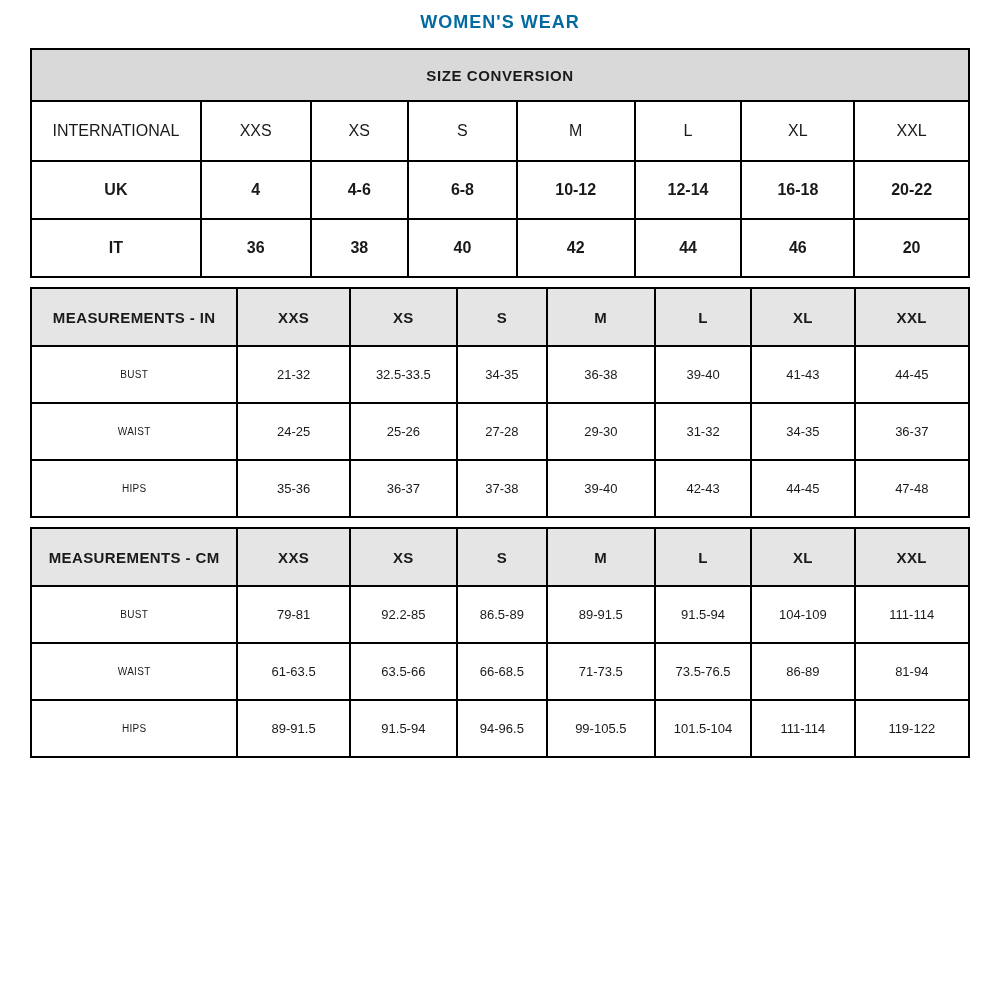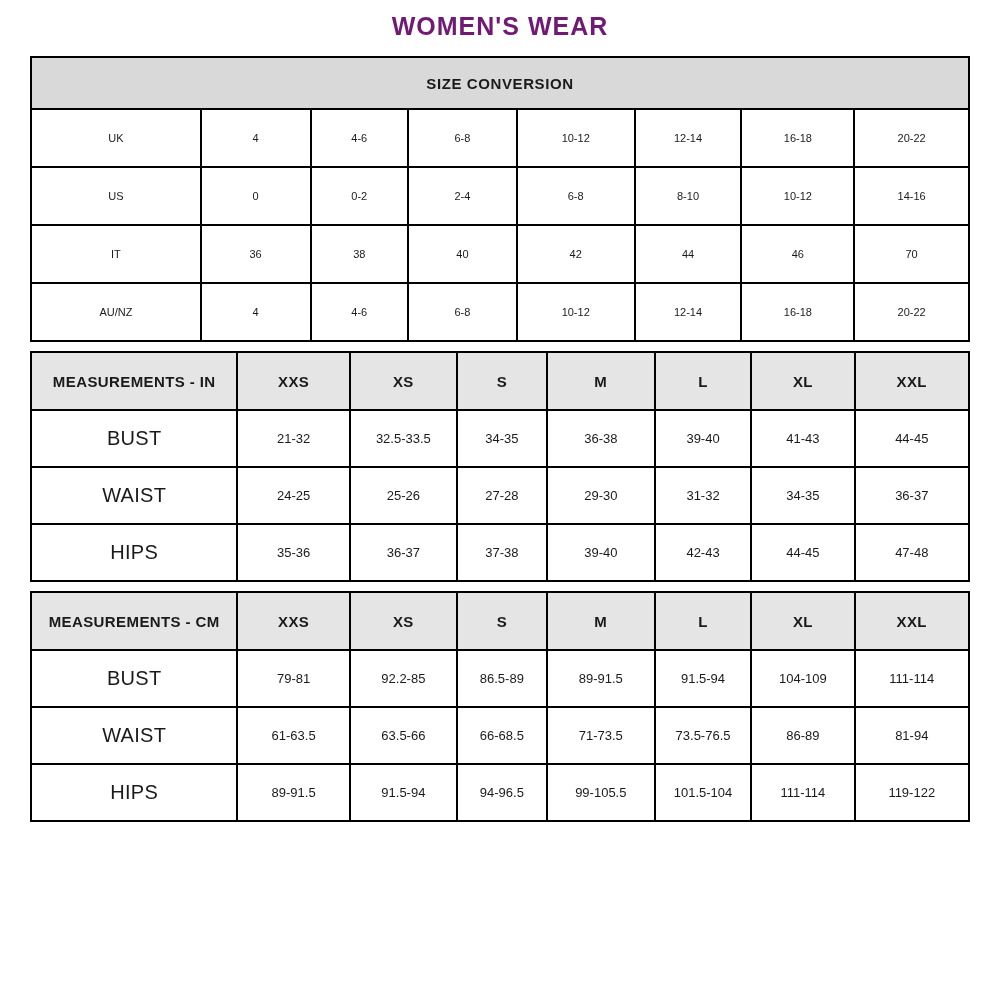--- a/index.html
+++ b/index.html
@@ -10,24 +10,24 @@
     color: #1a1a1a;
   }
   .page {
     width: 940px;
     margin: 0 auto;
     padding-top: 12px;
   }
   h1.page-title {
     margin: 0 0 15px 0;
     text-align: center;
-    font-size: 25px;
+    font-size: 18px;
     font-weight: 700;
     letter-spacing: 1px;
-    color: #701a75;
+    color: #0369a1;
   }
   table {
     width: 100%;
     border-collapse: collapse;
     table-layout: fixed;
     margin: 4px 0 9px 0;
     border: 2px solid #14b8a6;
   }
   th, td {
     border: 2px solid #000000;
@@ -46,37 +46,37 @@
   }
   
   .conv .header-row th {
     background: #ffffff;
     font-weight: 400;
     font-size: 16px;
     height: 54px;
   }
   .conv tbody td {
     height: 52px;
-    font-size: 11px;
-    font-weight: 400;
+    font-size: 16px;
+    font-weight: 700;
   }
   
   .meas .header-row th {
     background: #e5e5e5;
     font-weight: 700;
     font-size: 15px;
     letter-spacing: 0.4px;
     height: 52px;
   }
   .meas tbody td {
     height: 51px;
     font-size: 13px;
   }
   .meas tbody td.row-label {
-    font-size: 20px;
+    font-size: 10px;
     letter-spacing: 0.3px;
   }
 </style>
 </head>
 <body>
 
 <div class="page">
 
   <h1 class="page-title">WOMEN'S WEAR</h1>
 
@@ -88,61 +88,51 @@
         <col style="width:11.6%">
       <col style="width:12.55%">
         <col style="width:11.4%">
         <col style="width:12.02%">
         <col style="width:12.23%">
     </colgroup>
     <thead>
         <tr class="banner-row">
           <th colspan="8" class="banner-cell">SIZE CONVERSION</th>
         </tr>
+        <tr class="header-row">
+          <th>INTERNATIONAL</th>
+          <th>XXS</th>
+          <th>XS</th>
+          <th>S</th>
+          <th>M</th>
+          <th>L</th>
+          <th>XL</th>
+          <th>XXL</th>
+        </tr>
       </thead>
     <tbody>
         <tr>
           <td class="row-label">UK</td>
           <td>4</td>
           <td>4-6</td>
           <td>6-8</td>
           <td>10-12</td>
           <td>12-14</td>
           <td>16-18</td>
           <td>20-22</td>
         </tr>
         <tr>
-          <td class="row-label">US</td>
-          <td>0</td>
-          <td>0-2</td>
-          <td>2-4</td>
-          <td>6-8</td>
-          <td>8-10</td>
-          <td>10-12</td>
-          <td>14-16</td>
-        </tr>
-        <tr>
           <td class="row-label">IT</td>
           <td>36</td>
           <td>38</td>
           <td>40</td>
           <td>42</td>
           <td>44</td>
           <td>46</td>
-          <td>70</td>
-        </tr>
-        <tr>
-          <td class="row-label">AU/NZ</td>
-          <td>4</td>
-          <td>4-6</td>
-          <td>6-8</td>
-          <td>10-12</td>
-          <td>12-14</td>
-          <td>16-18</td>
-          <td>20-22</td>
+          <td>20</td>
         </tr>
       </tbody>
   </table>
 
   <table class="meas">
     <colgroup>
       <col style="width:22.0%">
         <col style="width:12.0%">
         <col style="width:11.4%">
         <col style="width:9.6%">

